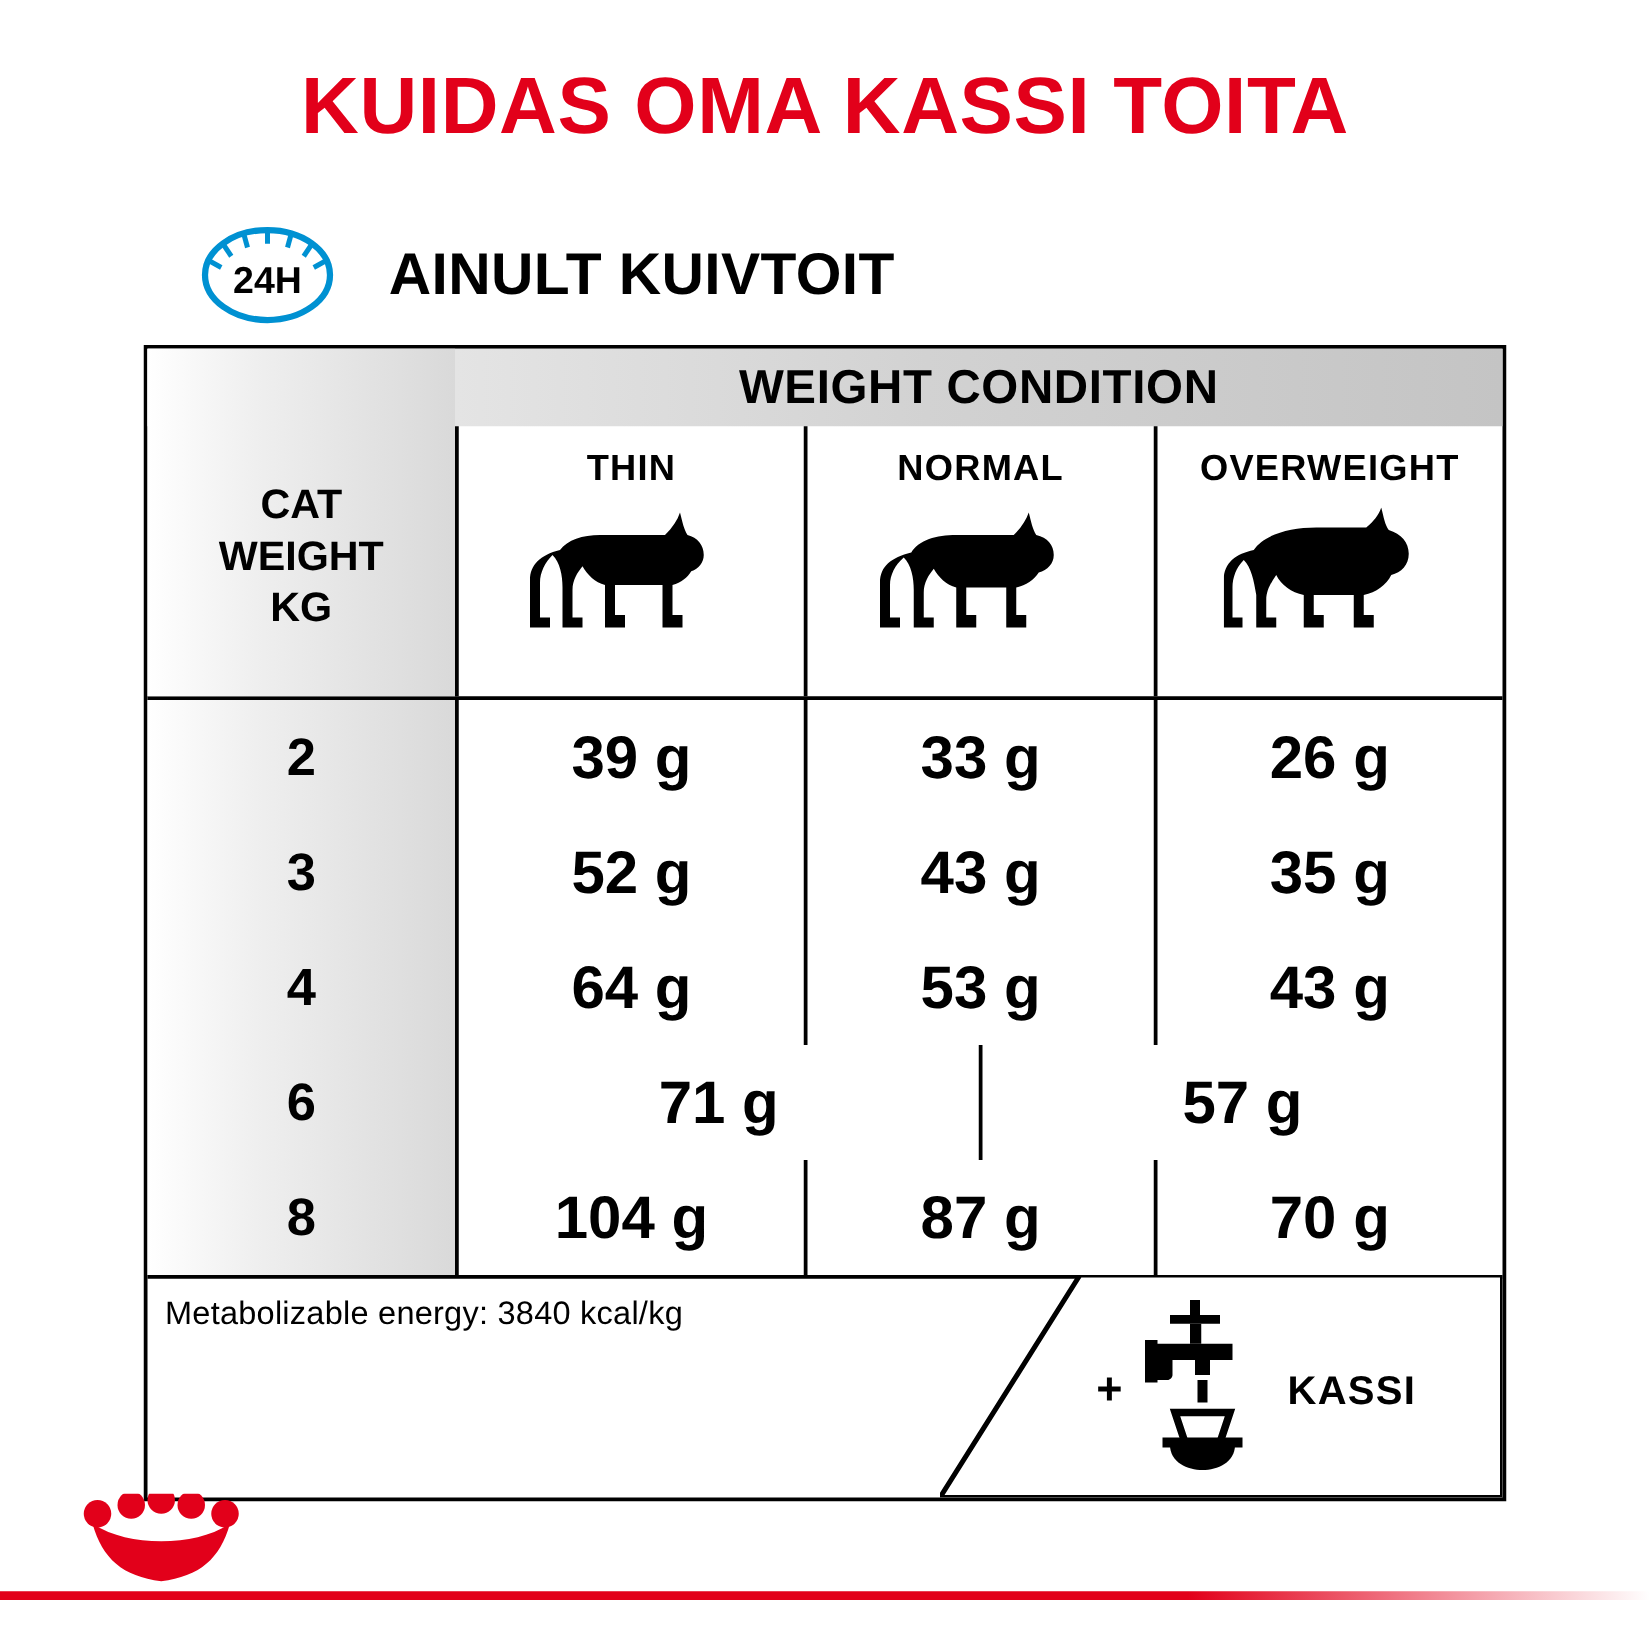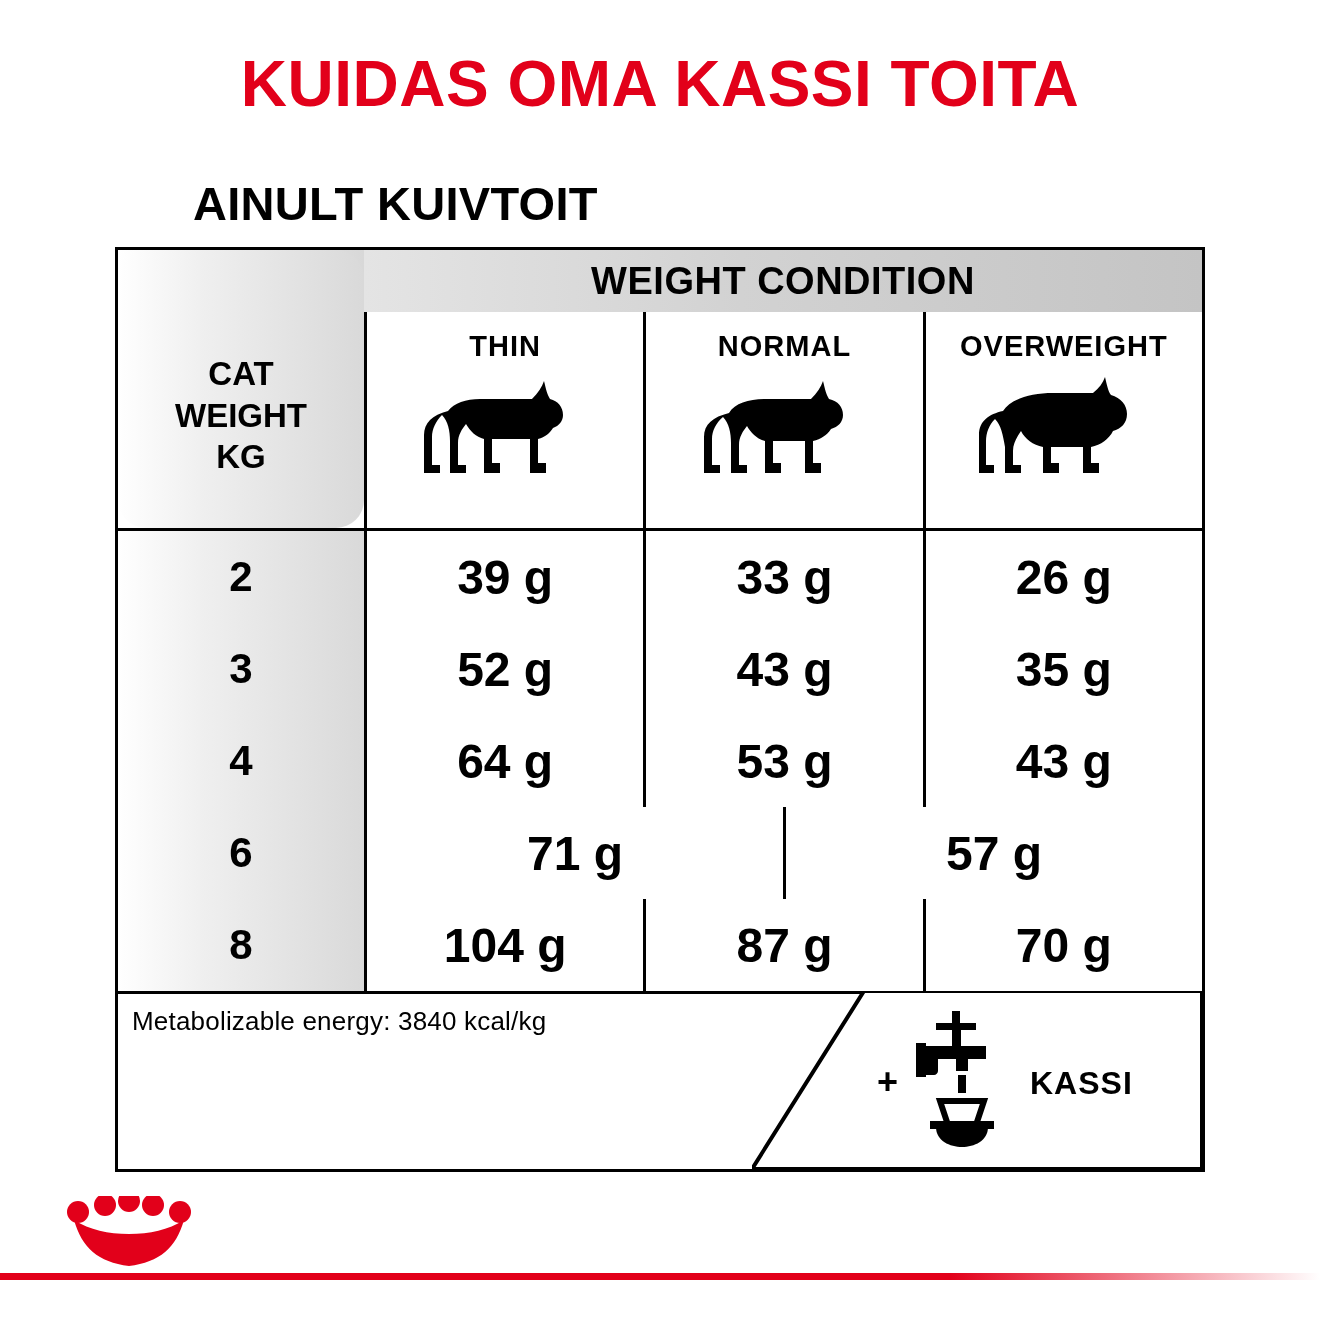--- a/index.html
+++ b/index.html
@@ -93,21 +93,20 @@
     flex-direction: column;
     align-items: center;
     justify-content: center;
     font-size: 33px;
     font-weight: bold;
     line-height: 1.25;
     box-sizing: border-box;
     margin-top: -62px;
     padding-top: 52px;
     height: 278px;
-    border-radius: 28px;
   }
   .cond-col {
     flex: 1;
     display: flex;
     flex-direction: column;
     align-items: center;
     box-sizing: border-box;
     border-left: 3px solid #000;
     padding-top: 18px;
   }
@@ -216,20 +215,37 @@
     left: 64px;
     bottom: 22px;
   }
 </style>
 </head>
 <body>
 
 <div class="page-title">KUIDAS OMA KASSI TOITA</div>
 
 <div class="section-header">
+  <div class="badge-24h">
+    <svg width="118" height="84" viewBox="0 0 118 84">
+      <g stroke="#0091d2" stroke-width="5" fill="none">
+        <ellipse cx="59" cy="44" rx="50" ry="36"></ellipse>
+      </g>
+      <g stroke="#0091d2" stroke-width="4">
+        <line x1="59" y1="8" x2="59" y2="19"></line>
+        <line x1="40" y1="11" x2="43" y2="22"></line>
+        <line x1="78" y1="11" x2="75" y2="22"></line>
+        <line x1="24" y1="20" x2="30" y2="29"></line>
+        <line x1="94" y1="20" x2="88" y2="29"></line>
+        <line x1="13" y1="33" x2="22" y2="38"></line>
+        <line x1="105" y1="33" x2="96" y2="38"></line>
+      </g>
+      <text x="59" y="58" text-anchor="middle" font-family="Liberation Sans, sans-serif" font-size="30" font-weight="bold" fill="#000000">24H</text>
+    </svg>
+  </div>
   <div class="section-subtitle">AINULT KUIVTOIT</div>
 </div>
 
 <div class="table-wrap">
 
   <div class="row-weightcond">
     <div class="cell-catweight"></div>
     <div class="cell-weightcond">WEIGHT CONDITION</div>
   </div>
 

